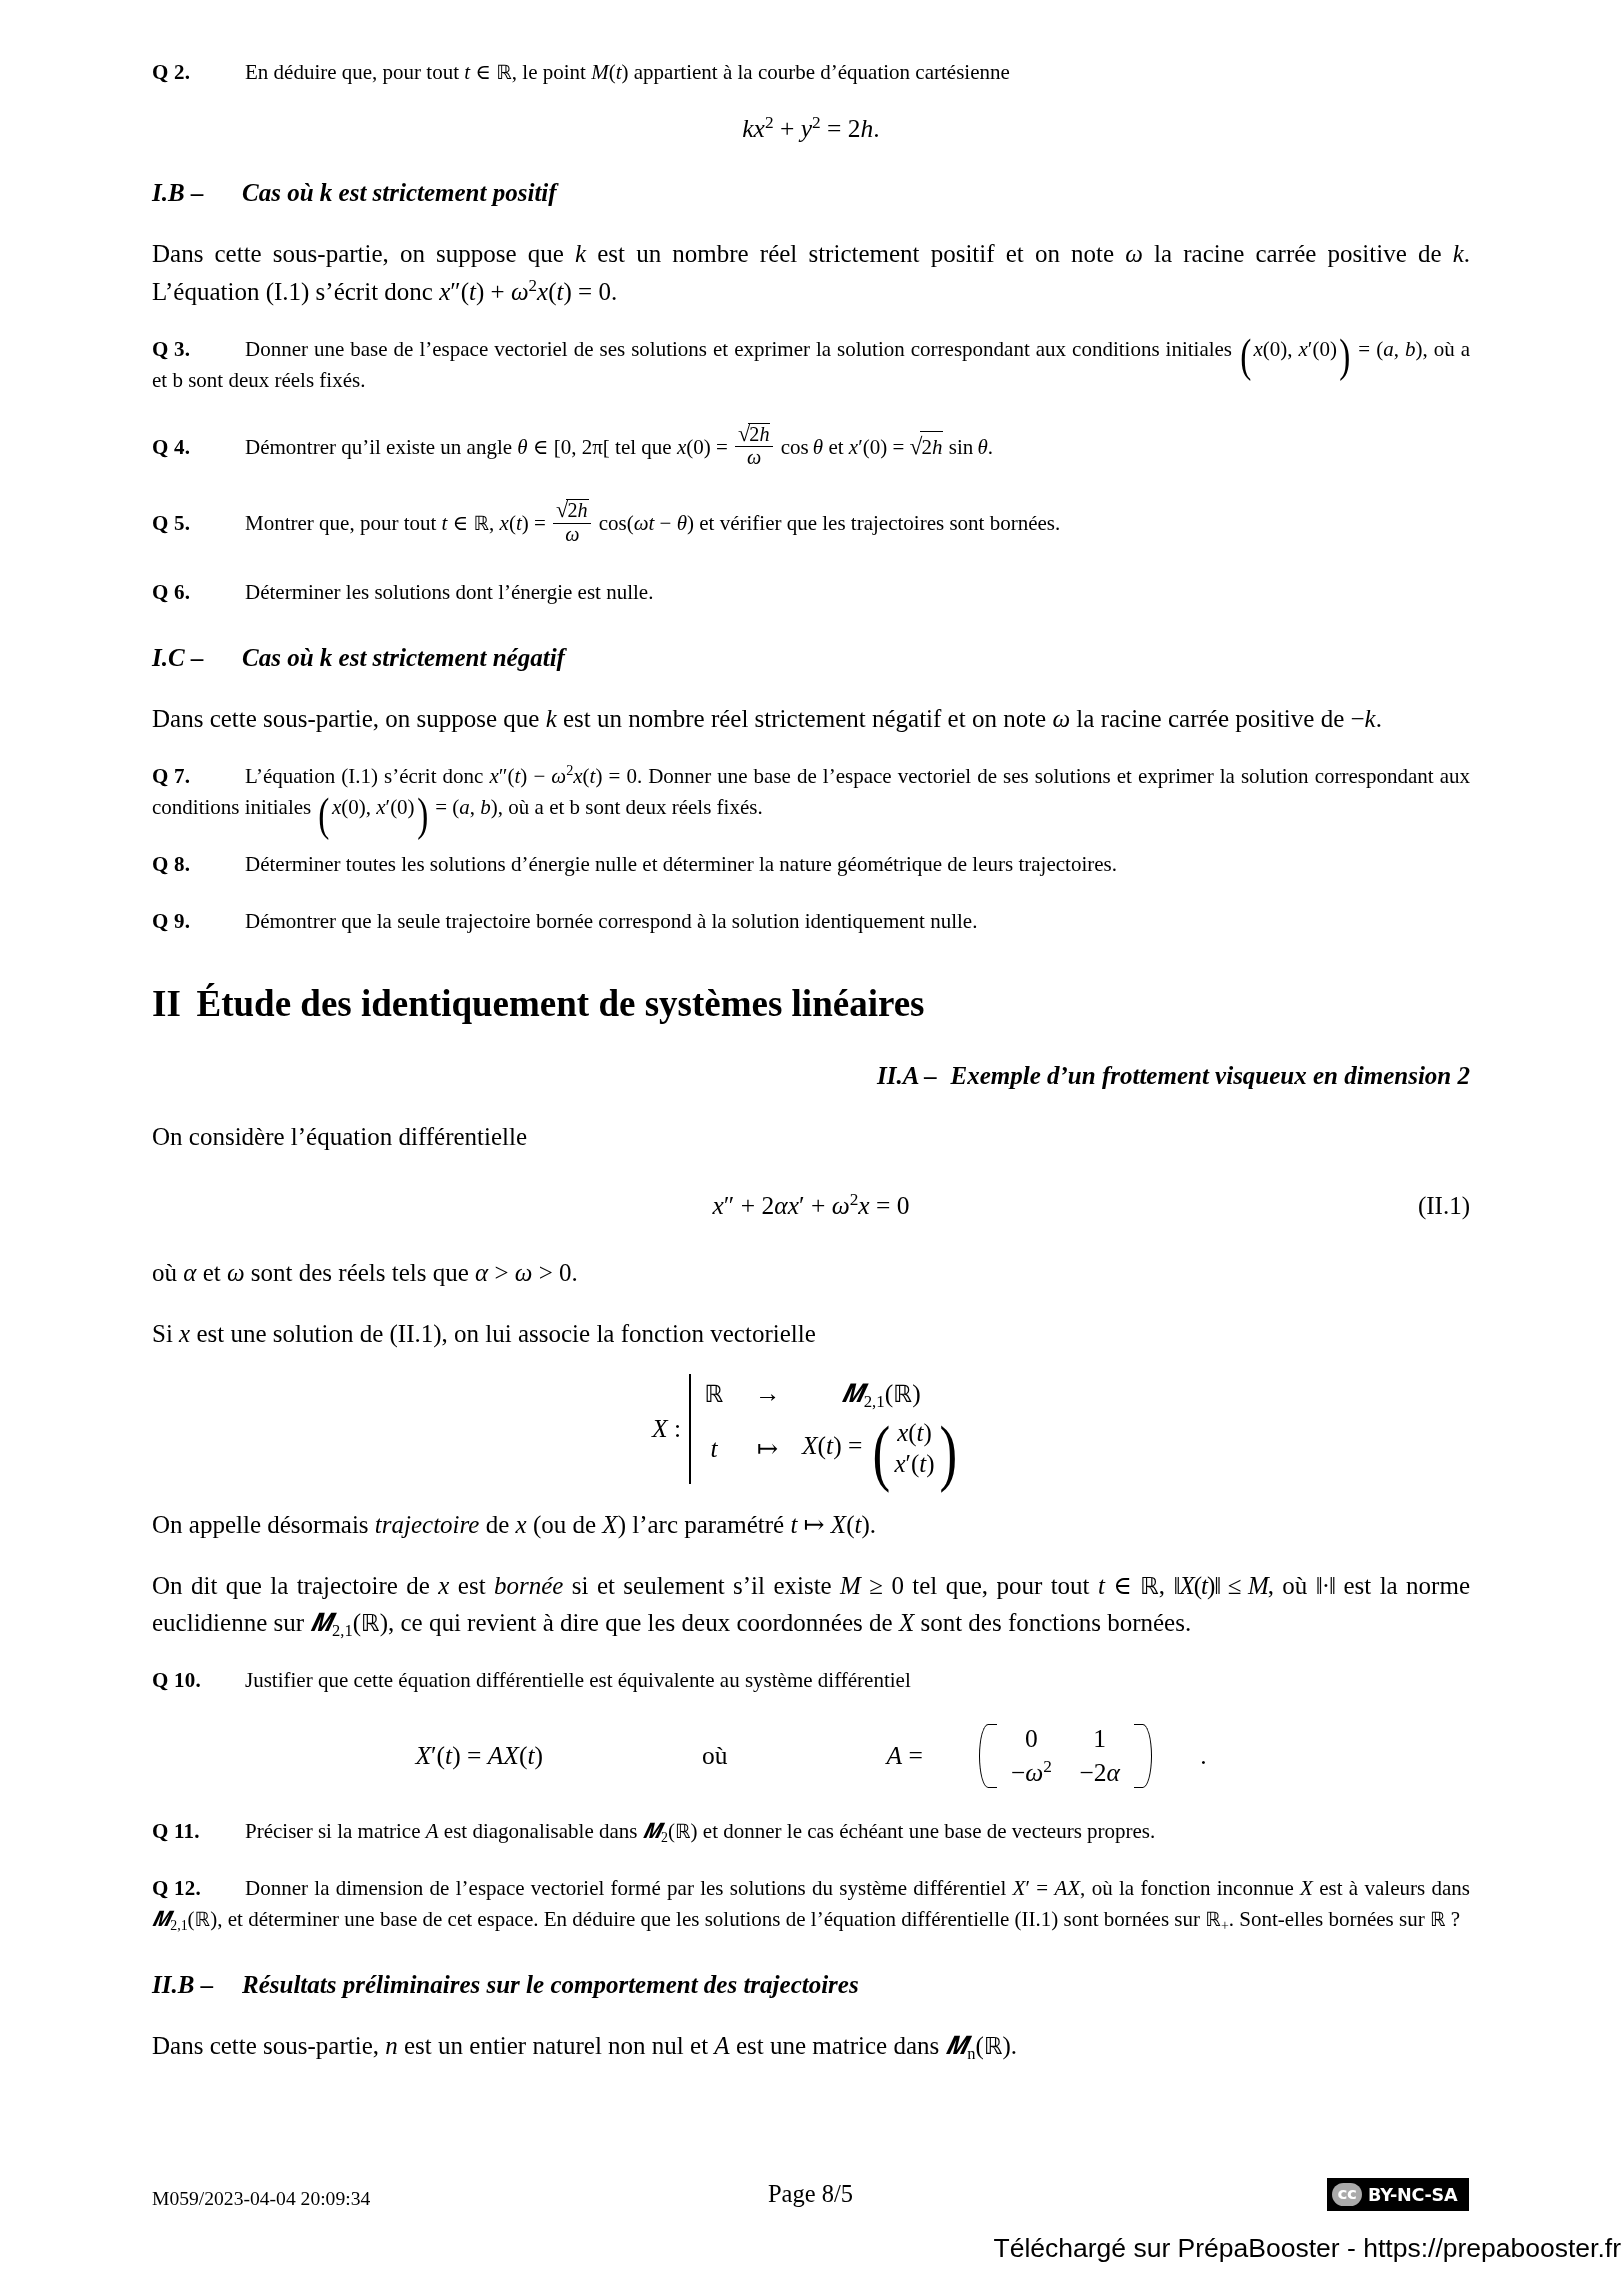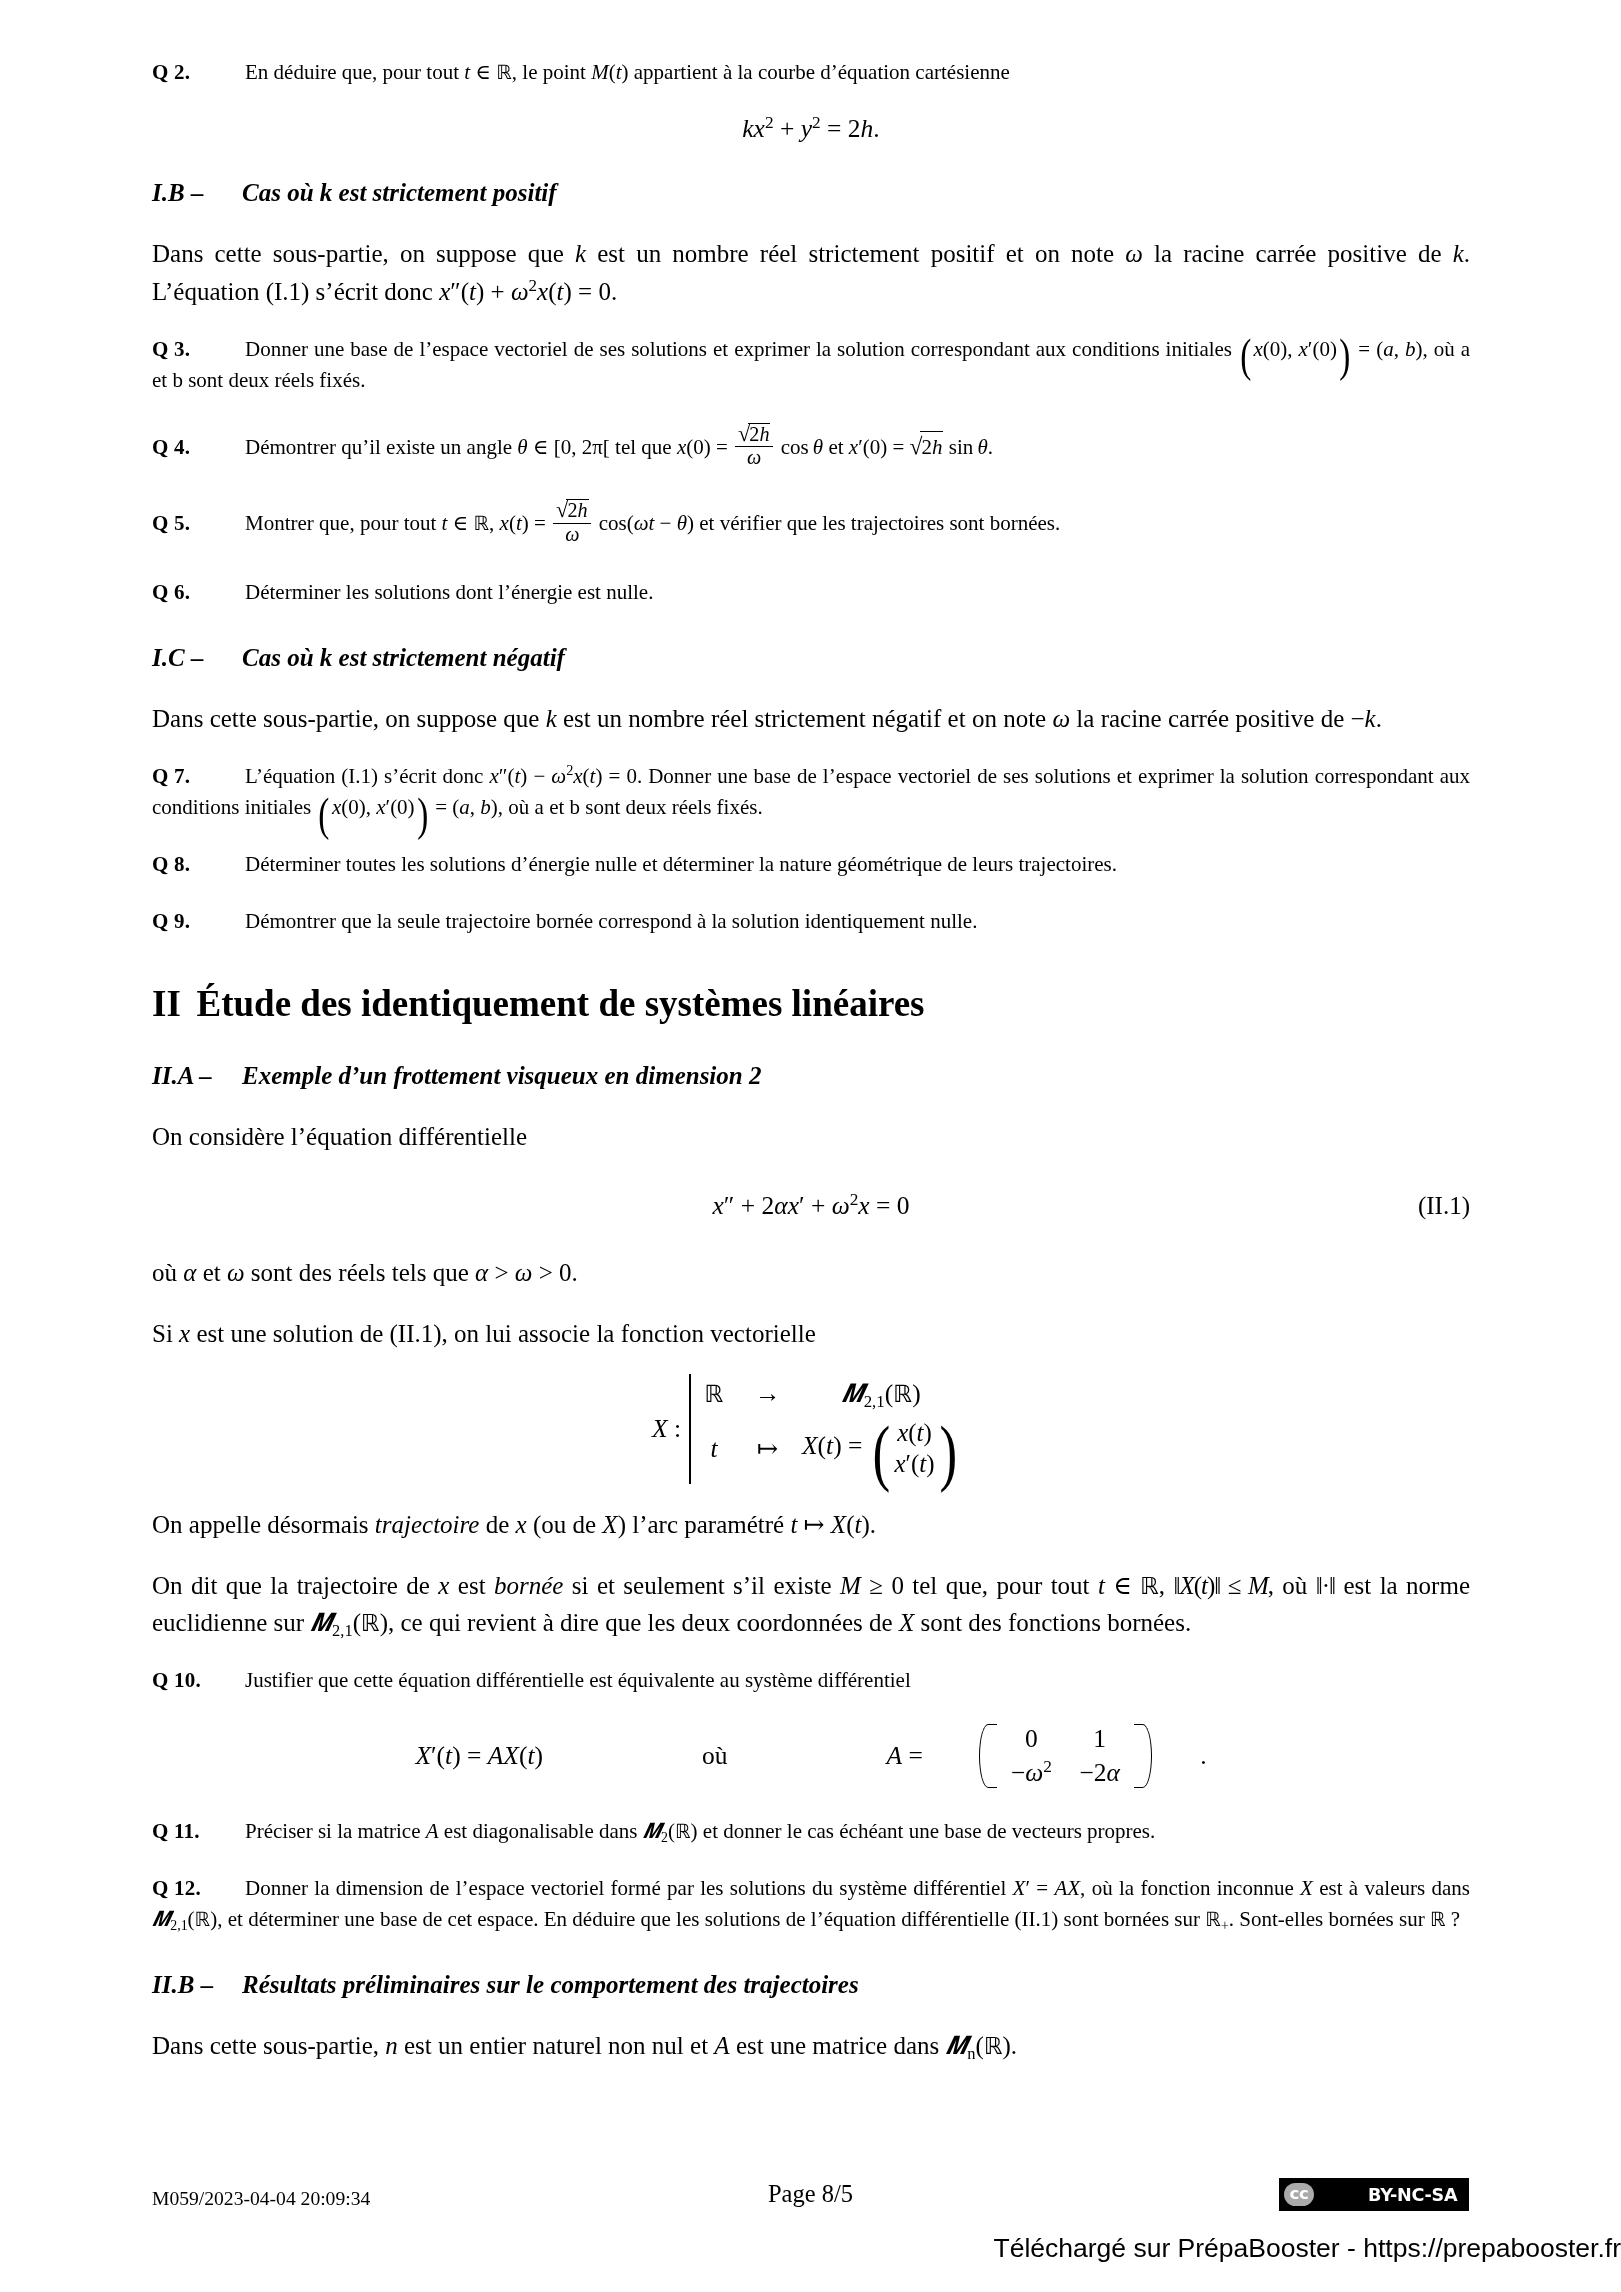--- a/index.html
+++ b/index.html
@@ -205,21 +205,20 @@
     right: 0; top: 0px;
   }
   .cc-badge {
     display: inline-flex;
     align-items: center;
     background: #000;
     border: 2px solid #000;
     height: 33px;
     padding: 2px 2.9px;
     box-sizing: border-box;
-    gap: 48px;
   }
   .cc-badge .cc-circle {
     background: #aaaaaa;
     color: #ffffff;
     font-family: "DejaVu Sans", sans-serif;
     font-weight: bold;
     font-size: 16.7px;
     border-radius: 12.7px;
     padding: 1px 5.9px 2px 5.9px;
     line-height: 1.15;
@@ -298,21 +297,21 @@
   </div>
 
   <div class="question">
     <span class="qlabel">Q 9.</span><span>Démontrer que la seule trajectoire bornée correspond à la solution identiquement nulle.</span>
   </div>
 
   <div class="secheading">
     <span class="num">II</span><span>Étude des identiquement de systèmes linéaires</span>
   </div>
 
-  <div class="subsec" style="margin-top:0;">
+  <div class="subsec" style="margin-top:0;text-align:right;">
     <span class="sid"><span>II.A</span> <span class="dash">–</span></span><span class="stitle">Exemple d’un frottement visqueux en dimension 2</span>
   </div>
 
   <div class="para">On considère l’équation différentielle</div>
 
   <div class="dmath" style="margin:35px 0 33px 0;">
     <span class="math"><i class="v">x</i>″ + 2<i class="v">αx</i>′ + <i class="v">ω</i><sup class="exp">2</sup><i class="v">x</i> = 0</span>
     <span class="tag">(II.1)</span>
   </div>
 

